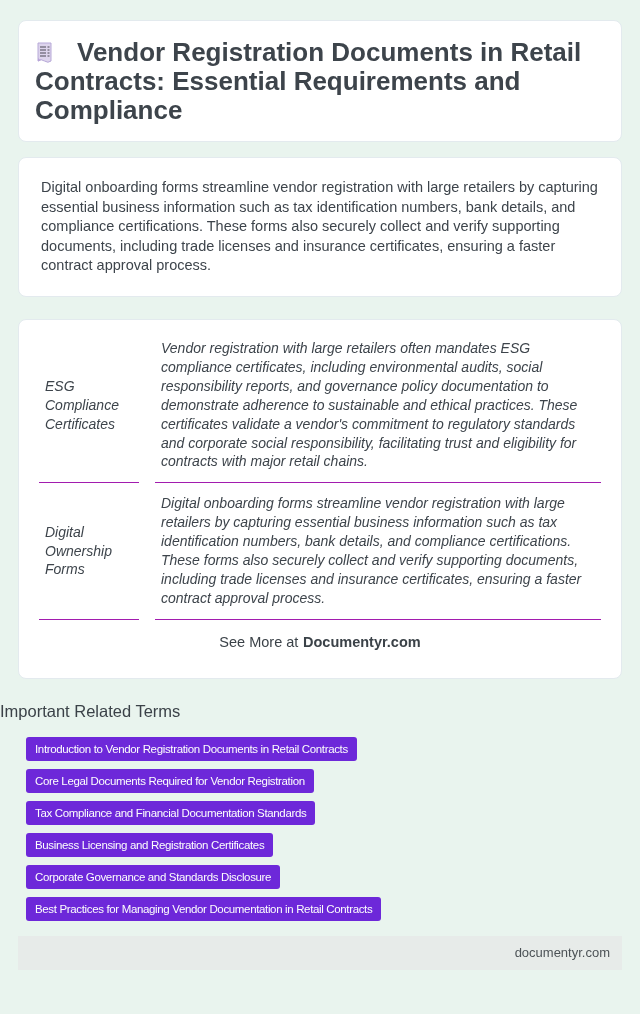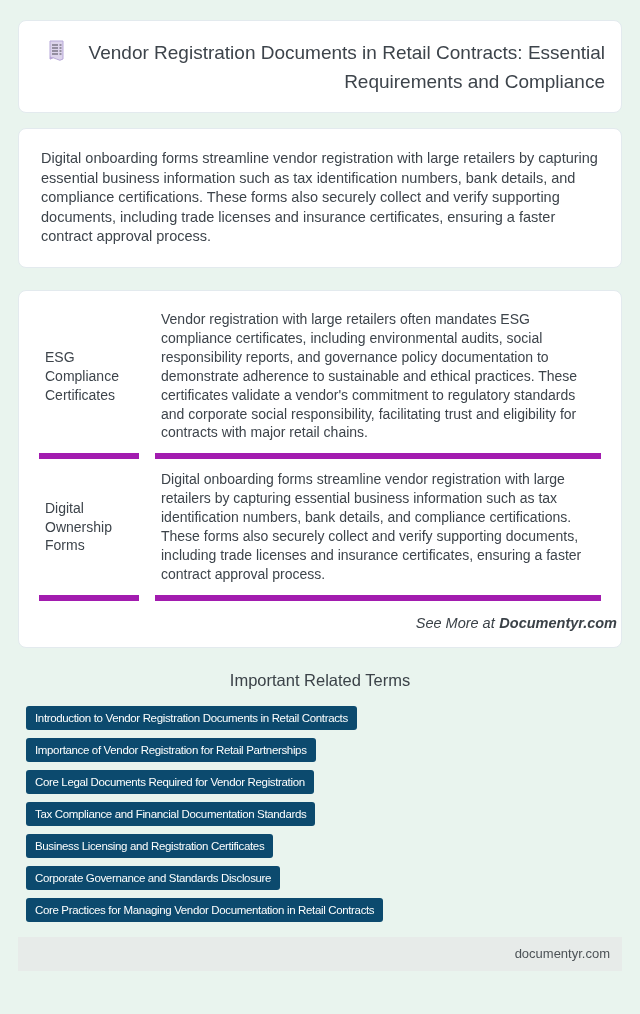--- a/index.html
+++ b/index.html
@@ -13,73 +13,73 @@
   }
   .card {
     background: #ffffff;
     border: 1px solid #e3eaee;
     border-radius: 8px;
     margin: 0 18px;
   }
   
   .header-card { margin-top: 20px; padding: 17px 16px 16px; }
   .page-title {
-    font-size: 19px;
-    font-weight: 400;
+    font-size: 26px;
+    font-weight: 700;
     line-height: 29px;
-    text-align: right;
+    text-align: left;
     color: #3d444b;
   }
   .doc-icon {
     display: inline-block;
     width: 20px; height: 22px;
     vertical-align: -3px;
     margin-right: 22px;
   }
   
   .intro-card { margin-top: 15px; padding: 20px 22px; }
   .intro-text { font-size: 14.5px; line-height: 19.6px; color: #3d444b; }
   
   .table-card { margin-top: 22px; padding: 8px 4px 12px; }
   table.glossary {
     width: 100%;
     border-collapse: separate;
     border-spacing: 16px 0;
   }
   table.glossary td {
-    border-bottom: 6px solid #a21caf;
+    border-bottom: 1px solid #a21caf;
     padding: 11px 6px;
     vertical-align: middle;
     font-size: 14px;
     line-height: 18.9px;
     color: #3d444b;
+    font-style: italic;
   }
   td.term-cell { width: 100px; margin-left: 16px; }
   .see-more {
-    text-align: right;
-    font-style: italic;
+    text-align: center;
     font-size: 14.5px;
-    margin: 14px 0 4px;
+    margin: 14px 0 16px;
     color: #3b4248;
   }
   .see-more .prefix { margin-right: 0.32em; }
   .see-more b { font-weight: bold; }
   
   .related-heading {
     margin-top: 23px;
-    text-align: center;
+    text-align: left;
     font-size: 16.5px;
     font-weight: 500;
     color: #3b4248;
   }
   .chips { margin: 16px 26px 0; }
   .chip-row { display: flex; flex-wrap: wrap; gap: 8px; margin-bottom: 8px; }
   .chip {
     display: inline-block;
-    background: #0c4a6e;
+    background: #6d28d9;
     color: #fdfefd;
     font-size: 11.5px;
     letter-spacing: -0.35px;
     line-height: 14px;
     padding: 5px 9px;
     border-radius: 3px;
     white-space: nowrap;
     cursor: pointer;
   }
   
@@ -134,34 +134,31 @@
   <p class="see-more"><span class="prefix">See More at</span><b>Documentyr.com</b></p>
 </div>
 
 <h2 class="related-heading">Important Related Terms</h2>
 
 <div class="chips">
   <div class="chip-row">
     <span class="chip">Introduction to Vendor Registration Documents in Retail Contracts</span>
   </div>
   <div class="chip-row">
-    <span class="chip">Importance of Vendor Registration for Retail Partnerships</span>
-  </div>
-  <div class="chip-row">
     <span class="chip">Core Legal Documents Required for Vendor Registration</span>
   </div>
   <div class="chip-row">
     <span class="chip">Tax Compliance and Financial Documentation Standards</span>
   </div>
   <div class="chip-row">
     <span class="chip">Business Licensing and Registration Certificates</span>
   </div>
   <div class="chip-row">
     <span class="chip">Corporate Governance and Standards Disclosure</span>
   </div>
   <div class="chip-row">
-    <span class="chip">Core Practices for Managing Vendor Documentation in Retail Contracts</span>
+    <span class="chip">Best Practices for Managing Vendor Documentation in Retail Contracts</span>
   </div>
 </div>
 
 <div class="footer-bar">
   <span class="footer-site">documentyr.com</span>
 </div>
 
 </body></html>

